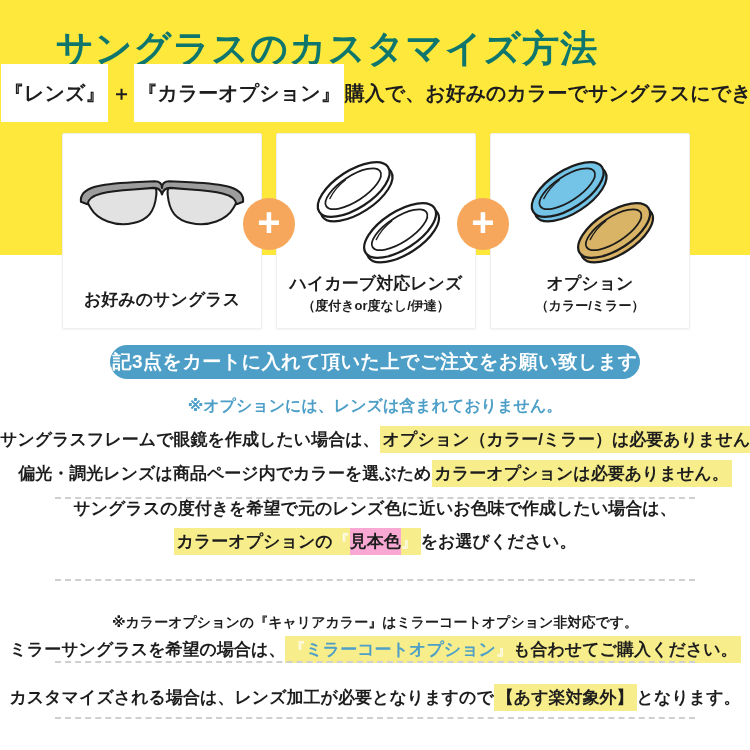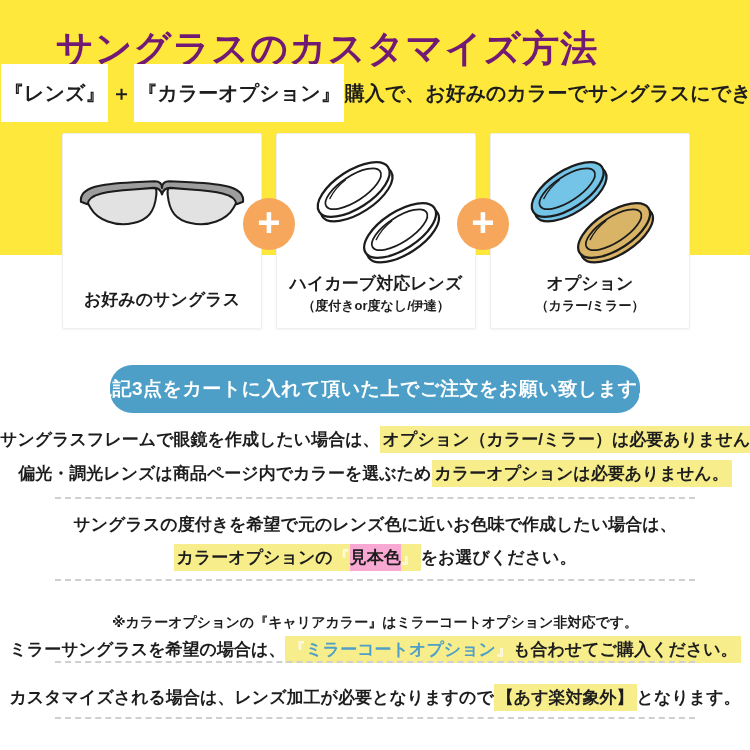--- a/index.html
+++ b/index.html
@@ -2,21 +2,21 @@
 <html><head>
 <meta charset="utf-8">
 <style>
   html,body{margin:0;padding:0;background:#ffffff;}
   body{font-family:"Liberation Sans","DejaVu Sans",sans-serif;color:#1d1d1d;}
   #canvas{position:relative;width:750px;height:750px;background:#ffffff;overflow:hidden;font-weight:bold;}
 
   .hero{position:absolute;top:0;left:0;width:750px;height:255px;background:#ffe83c;}
 
   .title{position:absolute;top:24px;left:0;width:654px;margin:0;text-align:center;
-         font-size:37px;letter-spacing:1px;color:#701a75;}
+         font-size:37px;letter-spacing:1px;color:#0f766e;}
   .subtitle{position:absolute;top:80px;left:0;width:750px;text-align:center;
             font-size:20px;color:#1d1d1d;white-space:nowrap;}
   .subtitle .wbox{background:#ffffff;padding:18px 3px;margin:0 1px;}
   .subtitle .plus-char{margin:0 2px;}
 
   .cards{position:absolute;top:133px;left:62px;width:628px;height:196px;}
   .card{position:absolute;top:0;width:200px;height:196px;background:#ffffff;
         border:1px solid #efefef;border-radius:2px;box-shadow:0 1px 3px rgba(0,0,0,0.05);
         box-sizing:border-box;display:flex;flex-direction:column;align-items:center;}
   .card.c1{left:0;}
@@ -26,31 +26,31 @@
   .card-label{font-size:17px;text-align:center;line-height:1.2;}
   .card-sublabel{font-size:13px;text-align:center;margin-top:3px;}
   .card.c1 .card-label{margin-top:16px;}
 
   .plus-badge{position:absolute;width:52px;height:52px;border-radius:50%;background:#f6a75c;
               top:65px;display:flex;align-items:center;justify-content:center;z-index:3;}
   .plus-badge span{color:#ffffff;font-size:40px;font-weight:bold;line-height:1;margin-top:-4px;}
   .plus-badge.g1{left:181px;}
   .plus-badge.g2{left:395px;}
 
-  .banner{position:absolute;top:365px;left:110px;width:530px;height:48px;border-radius:22px;
+  .banner{position:absolute;top:345px;left:110px;width:530px;height:34px;border-radius:22px;
           background:#4d9fc7;display:flex;align-items:center;justify-content:center;}
   .banner span{color:#ffffff;font-size:19px;letter-spacing:0.5px;white-space:nowrap;}
 
   .note{position:absolute;top:396px;left:0;width:750px;text-align:center;
-        color:#4d9fc7;font-size:12px;}
+        color:#4d9fc7;font-size:16px;}
 
   .para{position:absolute;left:0;width:750px;text-align:center;font-size:17px;color:#1d1d1d;}
   .para .line{white-space:nowrap;}
   .p1{top:423px;line-height:34px;}
-  .p2{top:508px;line-height:33px;}
+  .p2{top:492px;line-height:33px;}
   .p3{top:598px;line-height:28px;}
   .p3 .subline{font-size:14px;margin-top:10px;}
   .p4{top:686px;line-height:24px;}
 
   .hl{background:#f7ed8a;padding:4px 3px;}
   .hl .whitebox{background:#f9a8d4;padding:4px 0;color:#1d1d1d;margin-top:12px;}
   .hl .quote-white{color:#fdfbe8;}
   .hl .blue-term{color:#4d9fc7;}
 
   .divider{position:absolute;left:55px;width:640px;border-top:2px dashed #cfcfcf;height:0;}

